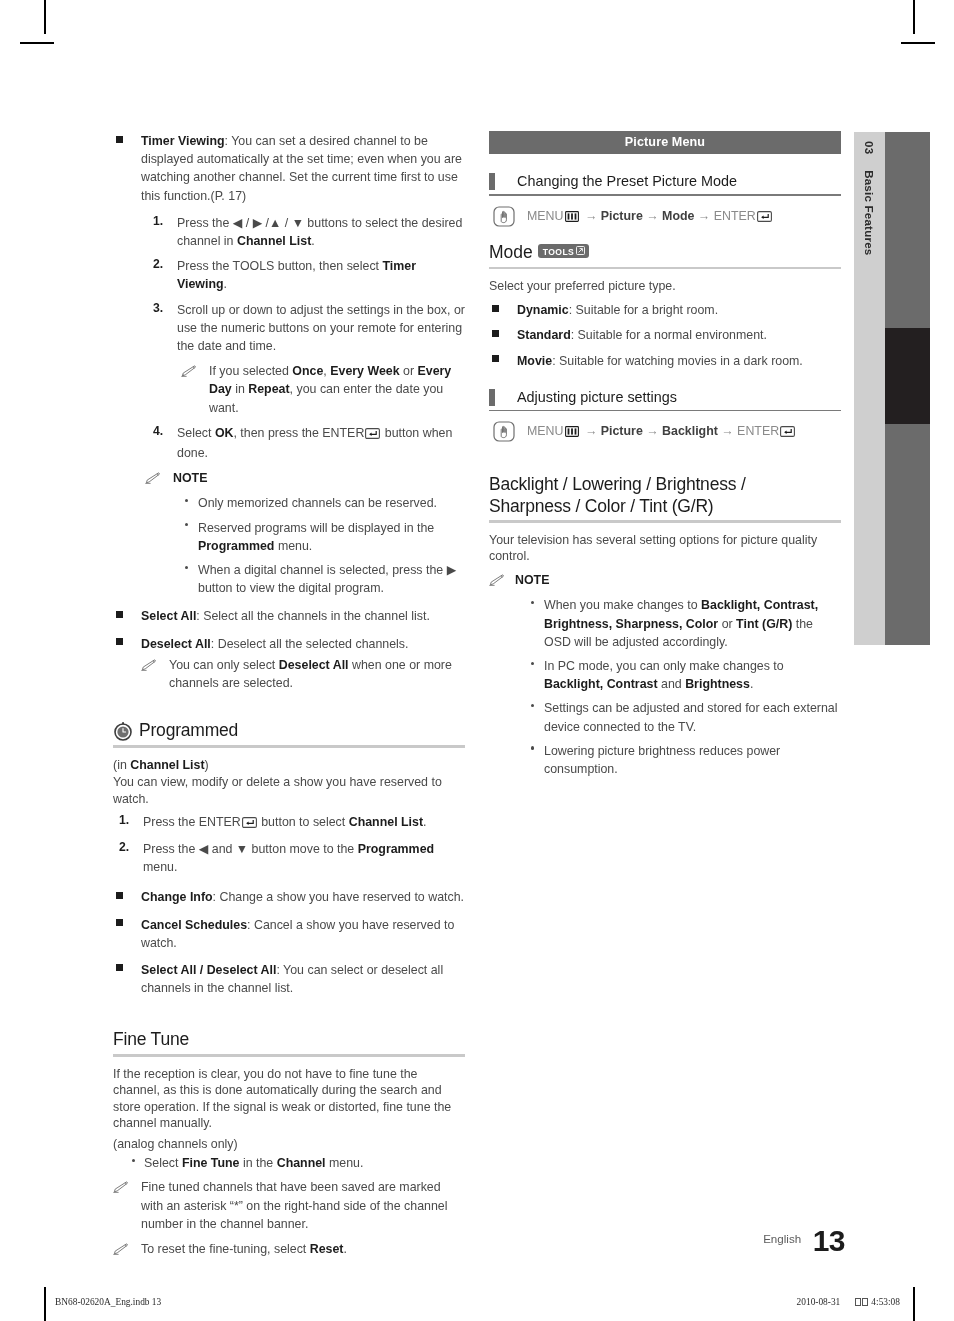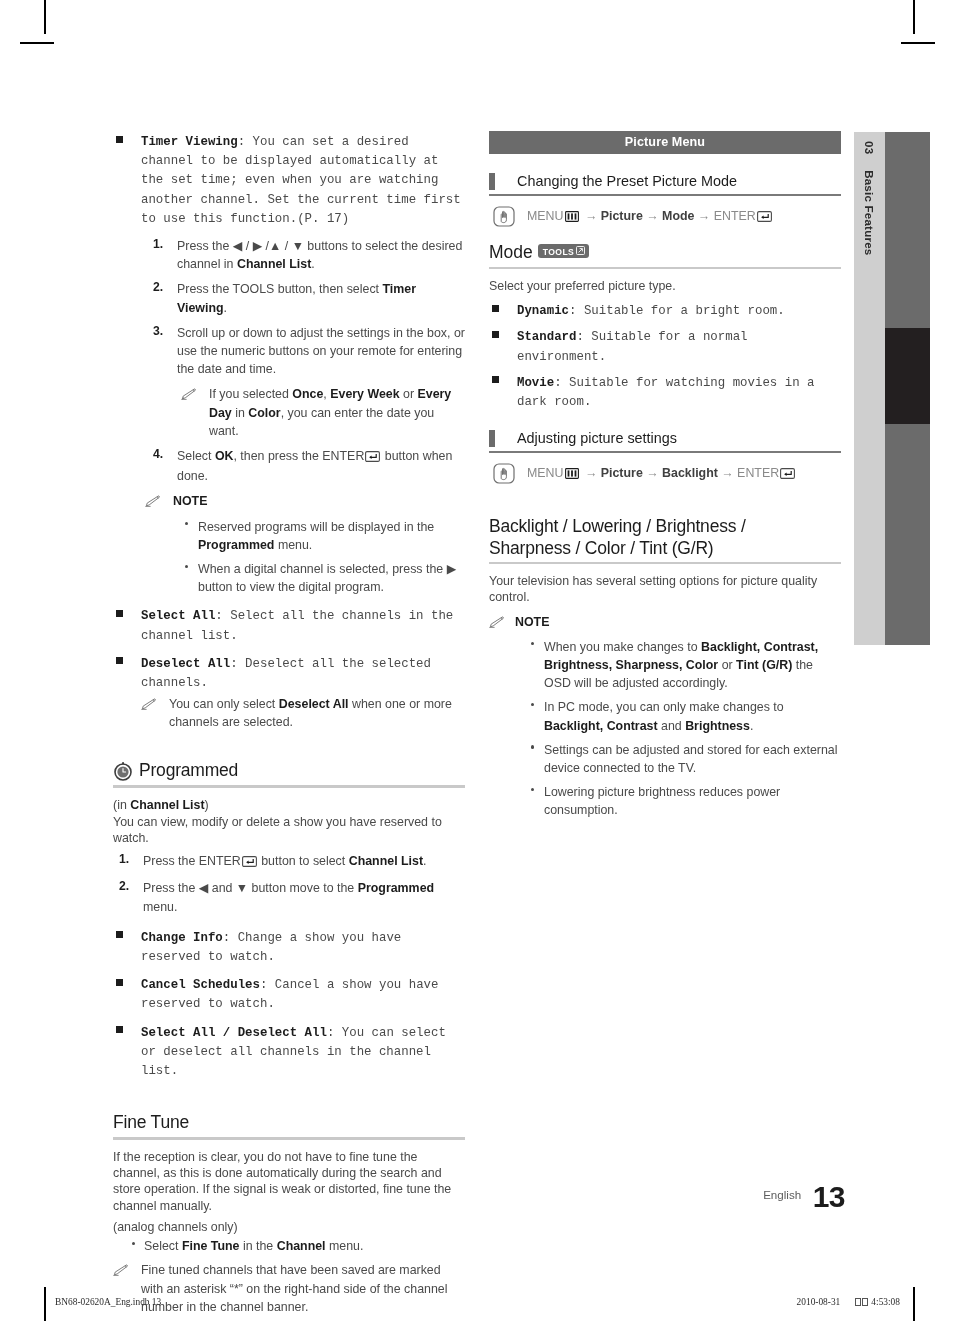--- a/index.html
+++ b/index.html
@@ -34,21 +34,21 @@
     margin:0 0 1px 0;
   }
   b, .b { color:#1c1c1c; font-weight:bold; }
 
   
   .sq-item { position:relative; padding-left:28px; margin-bottom:9px; }
   .sq-item .sq {
     position:absolute; left:3px; top:4.5px;
     width:7px; height:7px; background:#1c1c1c;
   }
-  .sq-item .txt { font-size:12.4px; line-height:16.2px; color:#4a4a4a;font-family:Liberation Mono, monospace; }
+  .sq-item .txt { font-size:12.4px; line-height:16.2px; color:#4a4a4a; }
 
   
   .num-item { position:relative; padding-left:32px; margin-bottom:7px; }
   .num-item .num {
     position:absolute; left:8px; top:0;
     font-size:12.2px; line-height:16.2px; font-weight:bold; color:#1c1c1c;
   }
   .num-item .txt { font-size:12.4px; line-height:16.2px; color:#4a4a4a; }
 
   
@@ -127,21 +127,21 @@
   .side-light .vtext {
     position:absolute; left:0; top:0; width:513px; height:31px;
     transform: rotate(90deg); transform-origin: 15.5px 15.5px;
     font-size:11.6px; color:#2b2b2b; font-weight:bold;
     line-height:31px; padding-left:9px; letter-spacing:0.2px;
   }
   .side-dark { position:absolute; left:31px; top:0; width:45px; height:513px; background:#6b6b6b; }
   .side-active { position:absolute; left:31px; top:196px; width:45px; height:96px; background:#231f20; }
 
   
-  .page-footer { position:absolute; right:109px; top:1180px; text-align:right; }
+  .page-footer { position:absolute; right:109px; top:1224px; text-align:right; }
   .pf-lang { font-size:11.6px; color:#5c5c5c; display:inline-block; vertical-align:8px; margin-right:7px; }
   .pf-num { font-size:30px; font-weight:bold; color:#1c1c1c; display:inline-block; letter-spacing:-0.5px; }
 
   .print-footer {
     position:absolute; left:55px; top:1297px; width:845px;
     font-family:"Liberation Serif", serif;
     font-size:9.4px; color:#2b2b2b;
   }
   .print-footer .pf-left { float:left; }
   .print-footer .pf-right { float:right; }
@@ -186,21 +186,21 @@
 
         <div class="note-item indent-2">
           <span class="pencil">
             <svg width="15" height="12" viewBox="0 0 15 12">
                 <path d="M13.6 0.8 L14.5 2.1 L4.2 9.9 L1.4 10.8 L2.2 8.1 Z" fill="none" stroke="#6f6f6f" stroke-width="0.9"></path>
                 <path d="M12.2 1.9 L13.3 3.3" stroke="#6f6f6f" stroke-width="0.8"></path>
                 <path d="M1.4 10.8 L3.0 9.6" stroke="#6f6f6f" stroke-width="0.8"></path>
                 <path d="M0.3 11.4 L5.6 11.4" stroke="#6f6f6f" stroke-width="0.8"></path>
               </svg>
           </span>
-          <span class="txt">If you selected <b>Once</b>, <b>Every Week</b> or <b>Every Day</b> in <b>Color</b>, you can enter the date you want.</span>
+          <span class="txt">If you selected <b>Once</b>, <b>Every Week</b> or <b>Every Day</b> in <b>Repeat</b>, you can enter the date you want.</span>
         </div>
 
         <div class="num-item">
           <span class="num">4.</span>
           <span class="txt">Select <b>OK</b>, then press the ENTER<span class="enterkey"><svg width="15" height="11" viewBox="0 0 15 11">
                   <rect x="0.6" y="0.6" width="13.8" height="9.8" rx="1.4" fill="none" stroke="#4a4a4a" stroke-width="1.1"></rect>
                   <path d="M11.2 2.9 L11.2 6.3 L5.4 6.3" fill="none" stroke="#1c1c1c" stroke-width="1.2"></path>
                   <path d="M6.6 4.4 L4.1 6.3 L6.6 8.1 Z" fill="#1c1c1c"></path>
                 </svg></span> button when done.</span>
         </div>
@@ -210,20 +210,24 @@
             <svg width="15" height="12" viewBox="0 0 15 12">
                 <path d="M13.6 0.8 L14.5 2.1 L4.2 9.9 L1.4 10.8 L2.2 8.1 Z" fill="none" stroke="#6f6f6f" stroke-width="0.9"></path>
                 <path d="M12.2 1.9 L13.3 3.3" stroke="#6f6f6f" stroke-width="0.8"></path>
                 <path d="M0.3 11.4 L5.6 11.4" stroke="#6f6f6f" stroke-width="0.8"></path>
               </svg>
           </span>
           <span class="txt"><b>NOTE</b></span>
         </div>
 
         <div class="indent-2">
+          <div class="dot-item">
+            <span class="dot"></span>
+            <span class="txt">Only memorized channels can be reserved.</span>
+          </div>
           <div class="dot-item">
             <span class="dot"></span>
             <span class="txt">Reserved programs will be displayed in the <b>Programmed</b> menu.</span>
           </div>
           <div class="dot-item">
             <span class="dot"></span>
             <span class="txt">When a digital channel is selected, press the ▶ button to view the digital program.</span>
           </div>
         </div>
       </div>

